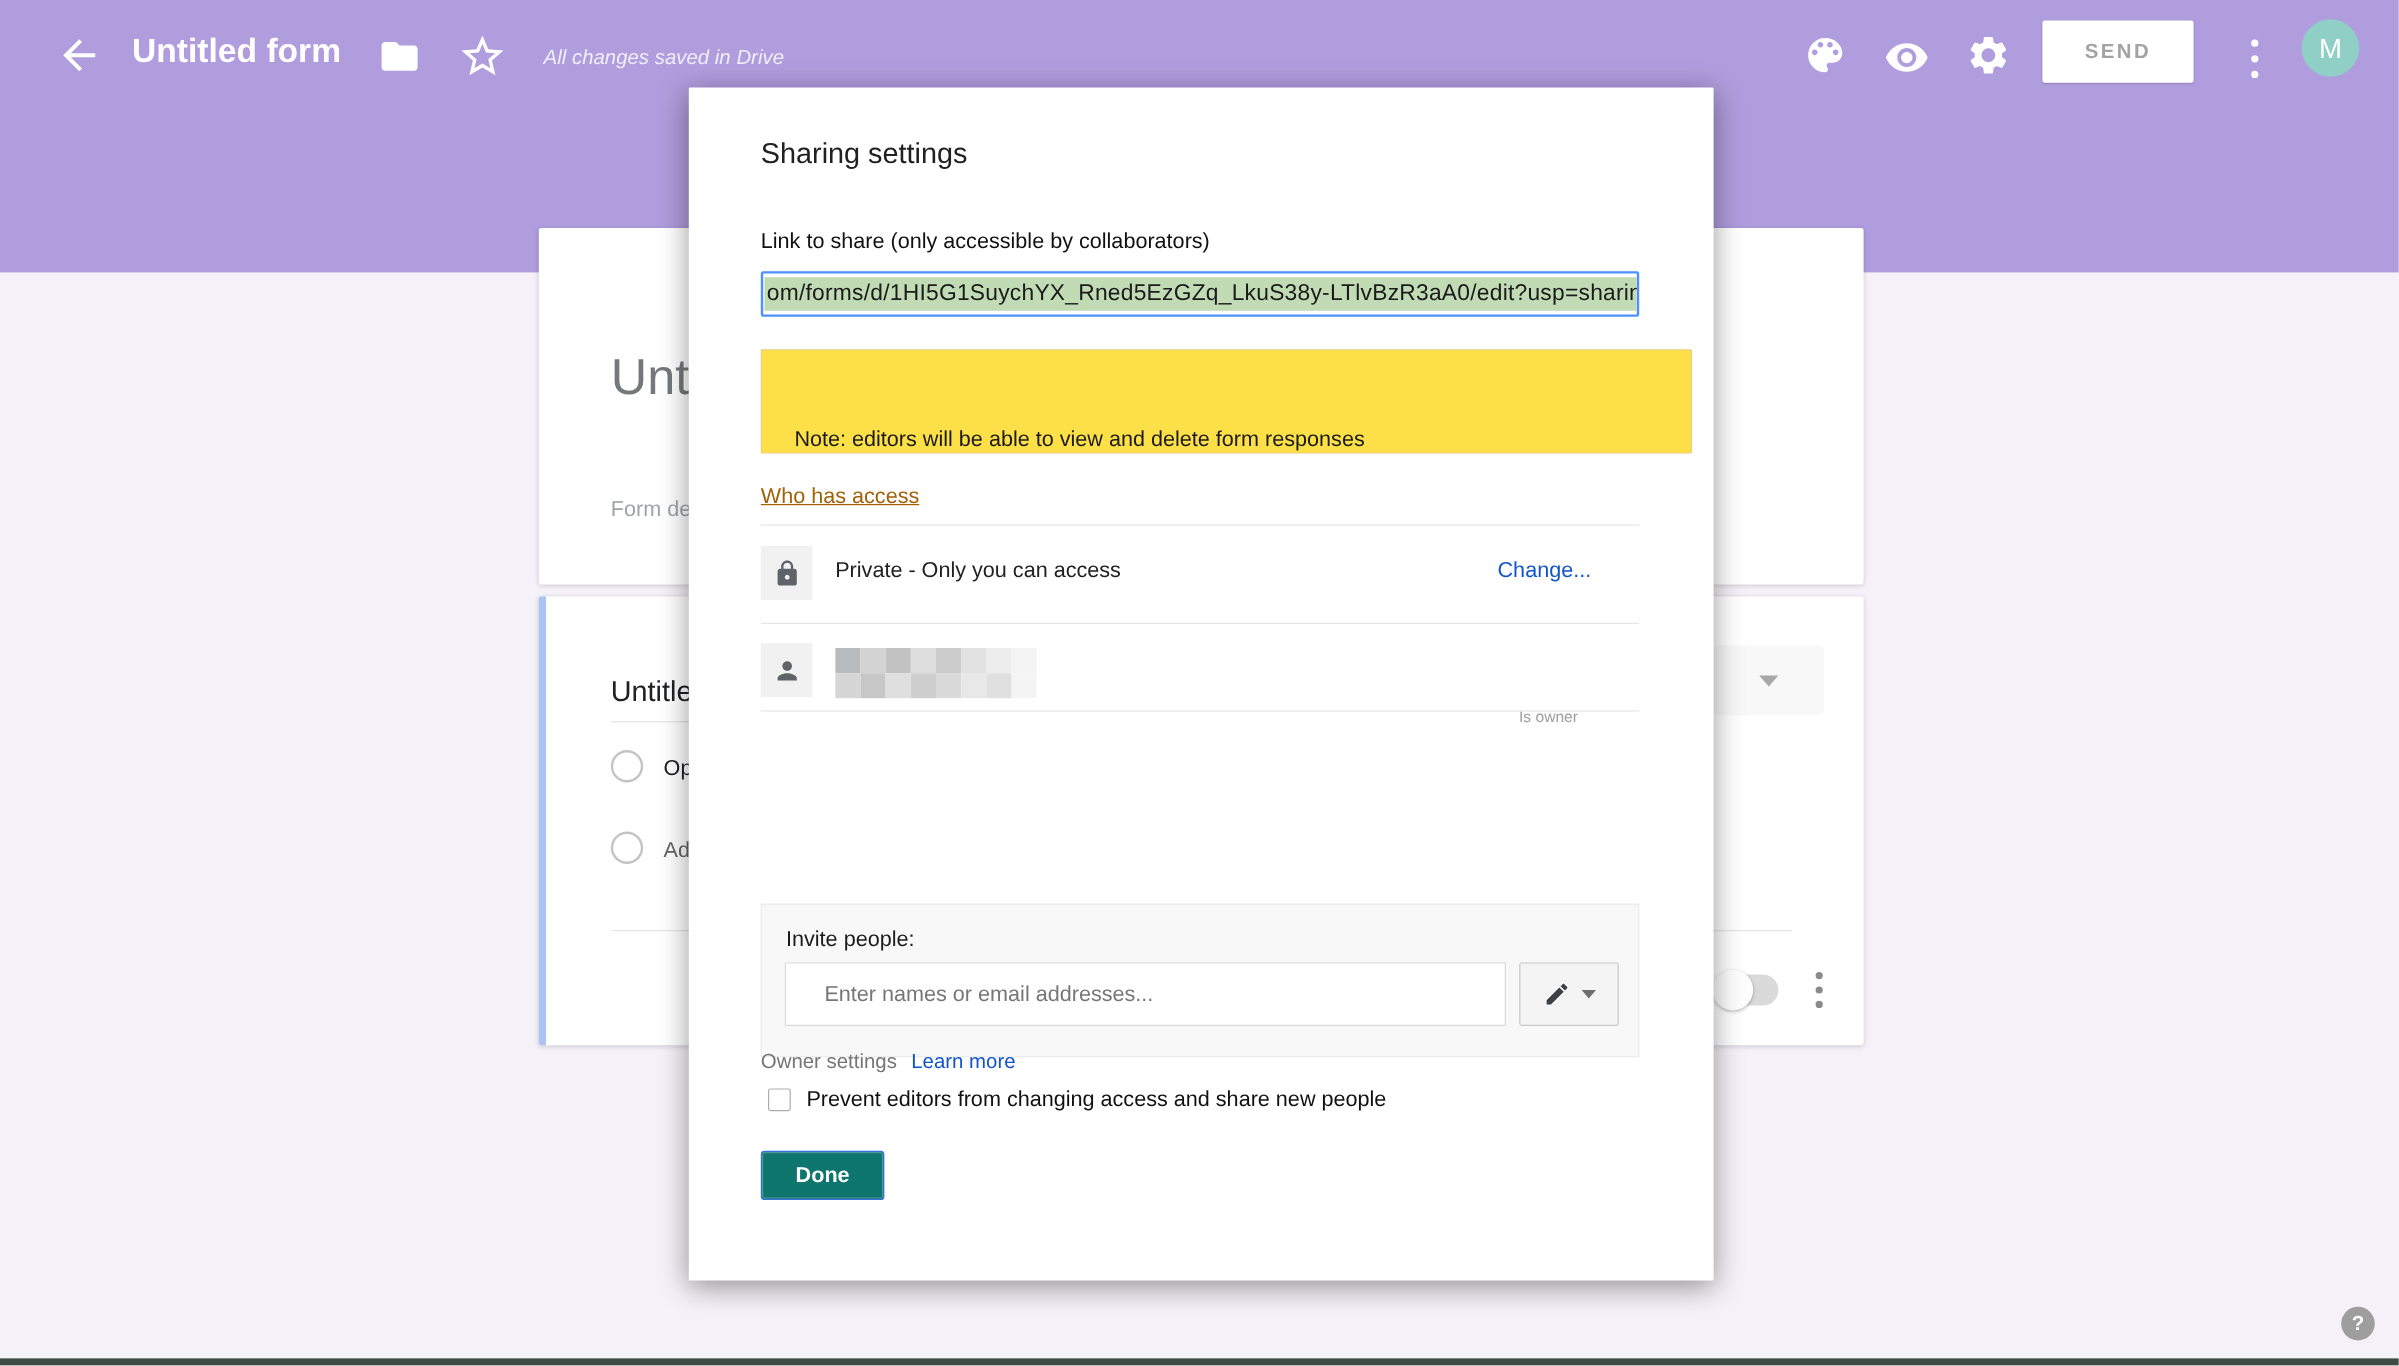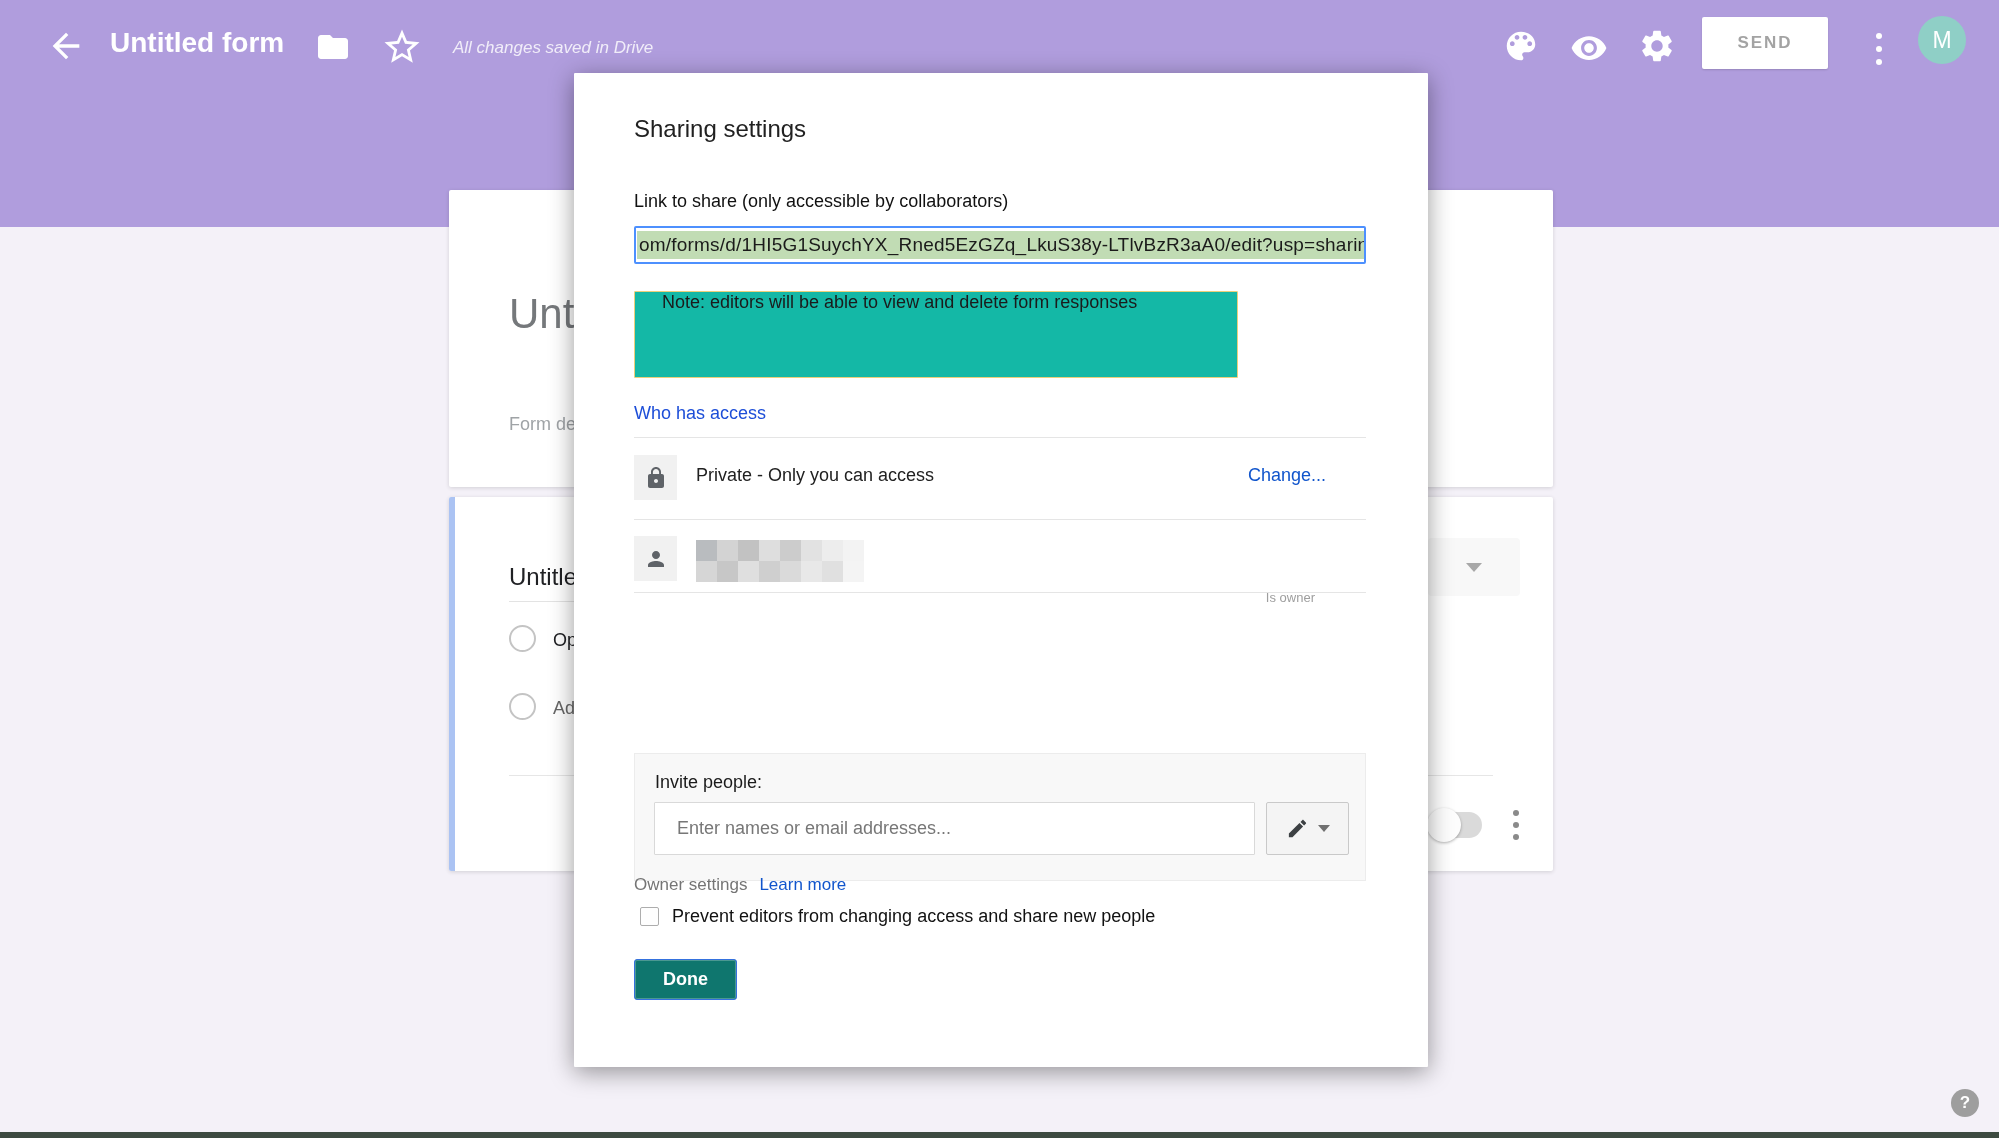--- a/index.html
+++ b/index.html
@@ -60,38 +60,38 @@
   #bg-card-dots i { width:6px; height:6px; border-radius:50%; background:#8a8a8a; }
 
   
   #dialog { left:574px; top:73px; width:854px; height:994px; background:#fff; border-radius:1px;
     box-shadow:0 5px 24px rgba(0,0,0,.4); }
   #dlg-title { left:60px; top:42px; font-size:24px; color:#212121; }
   #link-label { left:60px; top:118px; font-size:18px; color:#111; }
   #url-input { left:60px; top:153px; width:732px; height:38px; border:2px solid #4d90fe; border-radius:2px;
     background:#fff; display:flex; align-items:center; padding:0 1px; overflow:hidden; white-space:nowrap; cursor:text;}
   #url-input .sel { background:#c1dcb4; font-size:19px; color:#1b1b1b; letter-spacing:.2px; padding:3px 2px; }
-  #note-box { left:60px; top:218px; width:604px; height:87px; background:#14b8a6; border:1px solid #eccf7b;
-    border-radius:1px; display:flex; align-items:flex-start; padding-left:27px; }
+  #note-box { left:60px; top:218px; width:776px; height:87px; background:#fde047; border:1px solid #eccf7b;
+    border-radius:1px; display:flex; align-items:flex-end; padding-left:27px; }
   #note-text { font-size:18px; color:#1b1b1b; }
-  #who-label { left:60px; top:330px; font-size:18px; color:#1d4ed8; }
+  #who-label { left:60px; top:330px; font-size:18px; color:#a16207;text-decoration:underline; }
   .divider { left:60px; width:732px; border-bottom:1px solid #e5e5e5; }
   #div1 { top:364px; } #div2 { top:446px; } #div3 { top:519px; }
   .icon-box { width:43px; height:45px; background:#f1f1f1; display:flex; align-items:center;
     justify-content:center; color:#5f6368; }
   #lock-box { left:60px; top:382px; }
   #private-label { left:122px; top:392px; font-size:18px; color:#212121; }
   #change-link { right:102px; top:392px; font-size:18px; color:#15c; cursor:pointer; }
   #person-box { left:60px; top:463px; }
   #owner-name { left:122px; top:467px; }
   #owner-badge { right:113px; top:477px; font-size:13px; color:#9e9e9e;margin-top:40px; }
   #invite-box { left:60px; top:660px; width:732px; height:128px; background:#f8f8f8; border:1px solid #ececec;margin-top:20px; }
   #invite-label { left:20px; top:18px; font-size:18px; color:#1b1b1b; }
   #invite-input { left:19px; top:48px; width:601px; height:53px; border:1px solid #d9d9d9; border-radius:1px;
-    padding-left:22px; font-size:18px; font-family:inherit; color:#333; background:#fff; }
+    padding-left:32px; font-size:18px; font-family:inherit; color:#333; background:#fff; }
   #invite-input::placeholder { color:#777; }
   #pencil-btn { left:631px; top:48px; width:83px; height:53px; background:#f4f4f4; border:1px solid #c9c9c9;
     border-radius:2px; display:flex; align-items:center; justify-content:center; gap:9px; cursor:pointer; }
   #pencil-btn .tri-down { border-left-width:6px; border-right-width:6px; border-top-width:7px; border-top-color:#707070; }
   #owner-settings-row { left:60px; top:802px; display:flex; gap:12px; align-items:baseline; }
   #owner-settings-label { font-size:17px; color:#757575; }
   #learn-more-link { font-size:17px; color:#15c; cursor:pointer; }
   #prevent-row { left:66px; top:833px; display:flex; align-items:center; gap:13px; }
   #prevent-checkbox { width:19px; height:19px; border:1px solid #adadad; border-radius:2px; background:#fefefe;
     display:inline-block; cursor:pointer; }

